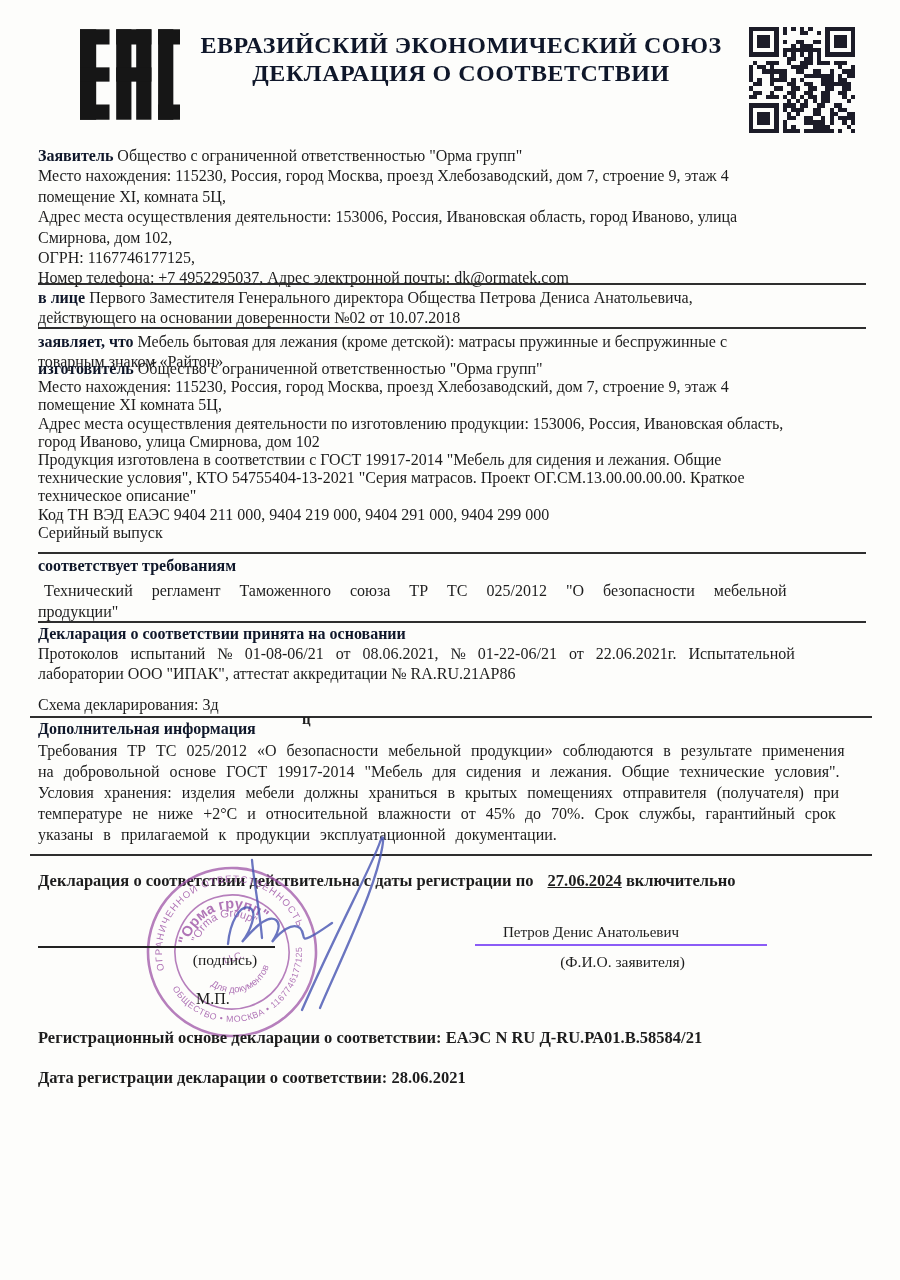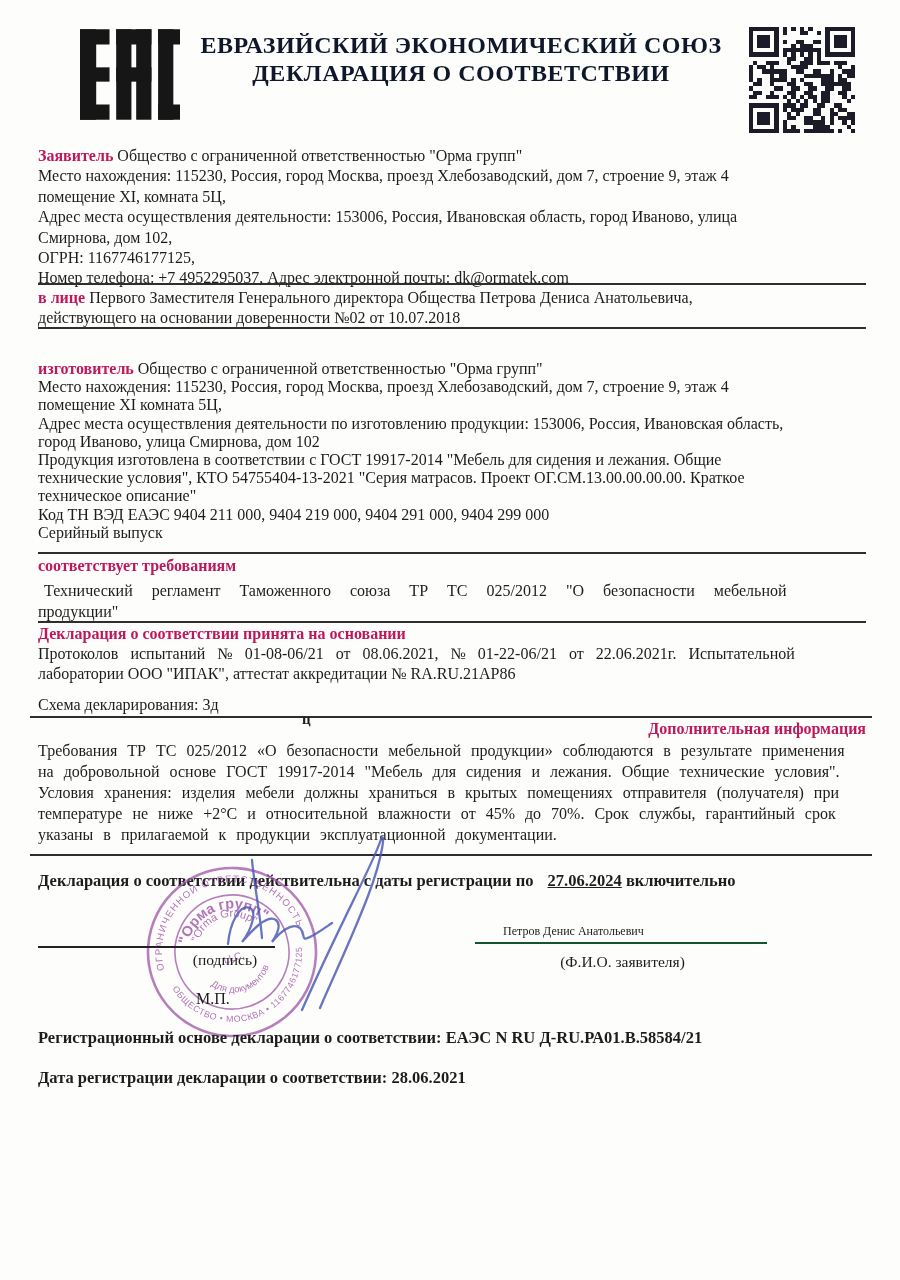--- a/index.html
+++ b/index.html
@@ -11,36 +11,36 @@
   }
   .abs{position:absolute;}
   
   .eac-logo{left:80px; top:28px; width:100px; height:93px;}
   .titles{left:168px; top:31px; width:586px; text-align:center;
           font-weight:bold; font-size:24px; line-height:28px; color:#0f172a; letter-spacing:.5px;}
   .qr{left:748px; top:27px; width:108px; height:106px;}
   .qr svg{width:100%; height:100%;}
   
   .col{left:38px; width:828px; font-size:16px; line-height:20.4px;}
-  b,.b{font-weight:bold; color:#be185d;}
+  b,.b{font-weight:bold; color:#0f172a;}
   [data-bind-lines]{white-space:pre-line;}
   .divider{left:38px; width:828px; height:2px; background:#2e2e2e;}
   .divider.wide{left:30px; width:842px;}
   .lh18{line-height:18.2px;}
   .lh20{line-height:20px;}
   .just1{word-spacing:15px; padding-left:6px; line-height:22px;}
   .just2{word-spacing:8px; line-height:20.5px;}
   .addbody{word-spacing:6px; line-height:21px;}
   .artifact{left:302px; top:712px; font-weight:bold; font-size:15px; line-height:15px;}
   .validity{left:38px; top:871px; width:828px; font-weight:bold; font-size:16.5px;}
   .validity .date{margin-left:14px;text-decoration:underline;}
   .sigline-left{left:38px; top:946px; width:237px; height:2px; background:#222;}
   .cap-left{left:150px; top:951px; width:150px; text-align:center; font-size:15.5px;}
-  .sig-right{left:475px; top:924px; width:292px; border-bottom:2px solid #14532d;
-             padding:0 0 3px 28px; font-size:12px; box-sizing:border-box;}
+  .sig-right{left:475px; top:924px; width:292px; border-bottom:2px solid #8b5cf6;
+             padding:0 0 3px 28px; font-size:15px; box-sizing:border-box;}
   .cap-right{left:505px; top:953px; width:235px; text-align:center; font-size:15.5px;}
   .mp{left:196px; top:990px; font-size:16px;}
   .regline{left:38px; width:828px; font-weight:bold; font-size:16.5px;}
   .stamp{left:126px; top:852px; pointer-events:none;}
   .signature-svg{left:190px; top:823px; pointer-events:none;}
 </style>
 </head>
 <body>
 
 <div class="page">
@@ -404,20 +404,24 @@
 Номер телефона: +7 4952295037, Адрес электронной почты: dk@ormatek.com</div>
   </div>
   <div class="abs divider" style="top:283px;"></div>
 
   <div class="abs col lh20" style="top:288px;">
     <div><b data-bind="representative.label">в лице</b> <span data-bind="representative.text_first">Первого Заместителя Генерального директора Общества Петрова Дениса Анатольевича,</span></div>
     <div data-bind="representative.text_rest">действующего на основании доверенности №02 от 10.07.2018</div>
   </div>
   <div class="abs divider" style="top:327px; height:1.6px;"></div>
 
+  <div class="abs col" style="top:332px;">
+    <div><b data-bind="declares.label">заявляет, что</b> <span data-bind="declares.text_first">Мебель бытовая для лежания (кроме детской): матрасы пружинные и беспружинные с</span></div>
+    <div data-bind="declares.text_rest">товарным знаком «Райтон»</div>
+  </div>
 
   <div class="abs col lh18" style="top:360px;">
     <div><b data-bind="manufacturer.label">изготовитель</b> <span data-bind="manufacturer.name">Общество с ограниченной ответственностью "Орма групп"</span></div>
     <div data-bind-lines="manufacturer.lines">Место нахождения: 115230, Россия, город Москва, проезд Хлебозаводский, дом 7, строение 9, этаж 4
 помещение XI комната 5Ц,
 Адрес места осуществления деятельности по изготовлению продукции: 153006, Россия, Ивановская область,
 город Иваново, улица Смирнова, дом 102
 Продукция изготовлена в соответствии с ГОСТ 19917-2014 "Мебель для сидения и лежания. Общие
 технические условия", КТО 54755404-13-2021 "Серия  матрасов. Проект ОГ.СМ.13.00.00.00.00. Краткое
 техническое описание"
@@ -431,21 +435,21 @@
   <div class="abs col" style="top:602px;" data-bind="compliance.line2">продукции"</div>
   <div class="abs divider" style="top:621px;"></div>
 
   <div class="abs col b" style="top:624px;" data-bind="basis.heading">Декларация о соответствии принята на основании</div>
   <div class="abs col just2" style="top:644px;" data-bind="basis.line1">Протоколов испытаний № 01-08-06/21 от 08.06.2021, № 01-22-06/21  от 22.06.2021г. Испытательной</div>
   <div class="abs col" style="top:664px;" data-bind="basis.line2">лаборатории ООО "ИПАК", аттестат аккредитации № RA.RU.21АР86</div>
   <div class="abs col" style="top:695px;" data-bind="basis.scheme">Схема декларирования: 3д</div>
   <div class="abs divider wide" style="top:716px; height:1.7px;"></div>
 
   <div class="abs artifact" data-bind="additional.artifact">ц</div>
-  <div class="abs col b" style="top:719px;text-align:right;" data-bind="additional.heading">Дополнительная информация</div>
+  <div class="abs col b" style="top:719px;" data-bind="additional.heading">Дополнительная информация</div>
   <div class="abs col addbody" style="top:740px;" data-bind-lines="additional.lines">Требования ТР ТС 025/2012 «О безопасности мебельной продукции» соблюдаются в результате применения
 на добровольной основе ГОСТ 19917-2014 "Мебель для сидения и лежания. Общие технические условия".
 Условия хранения: изделия мебели должны храниться в крытых помещениях отправителя (получателя) при
 температуре не ниже +2°С и относительной влажности от 45% до 70%. Срок службы, гарантийный срок
 указаны в прилагаемой к продукции эксплуатационной документации.</div>
   <div class="abs divider wide" style="top:854px;"></div>
 
   <div class="abs validity">
     <span data-bind="validity.prefix">Декларация о соответствии действительна с даты регистрации по</span><span class="date" data-bind="validity.date">27.06.2024</span> <span data-bind="validity.suffix">включительно</span>
   </div>

